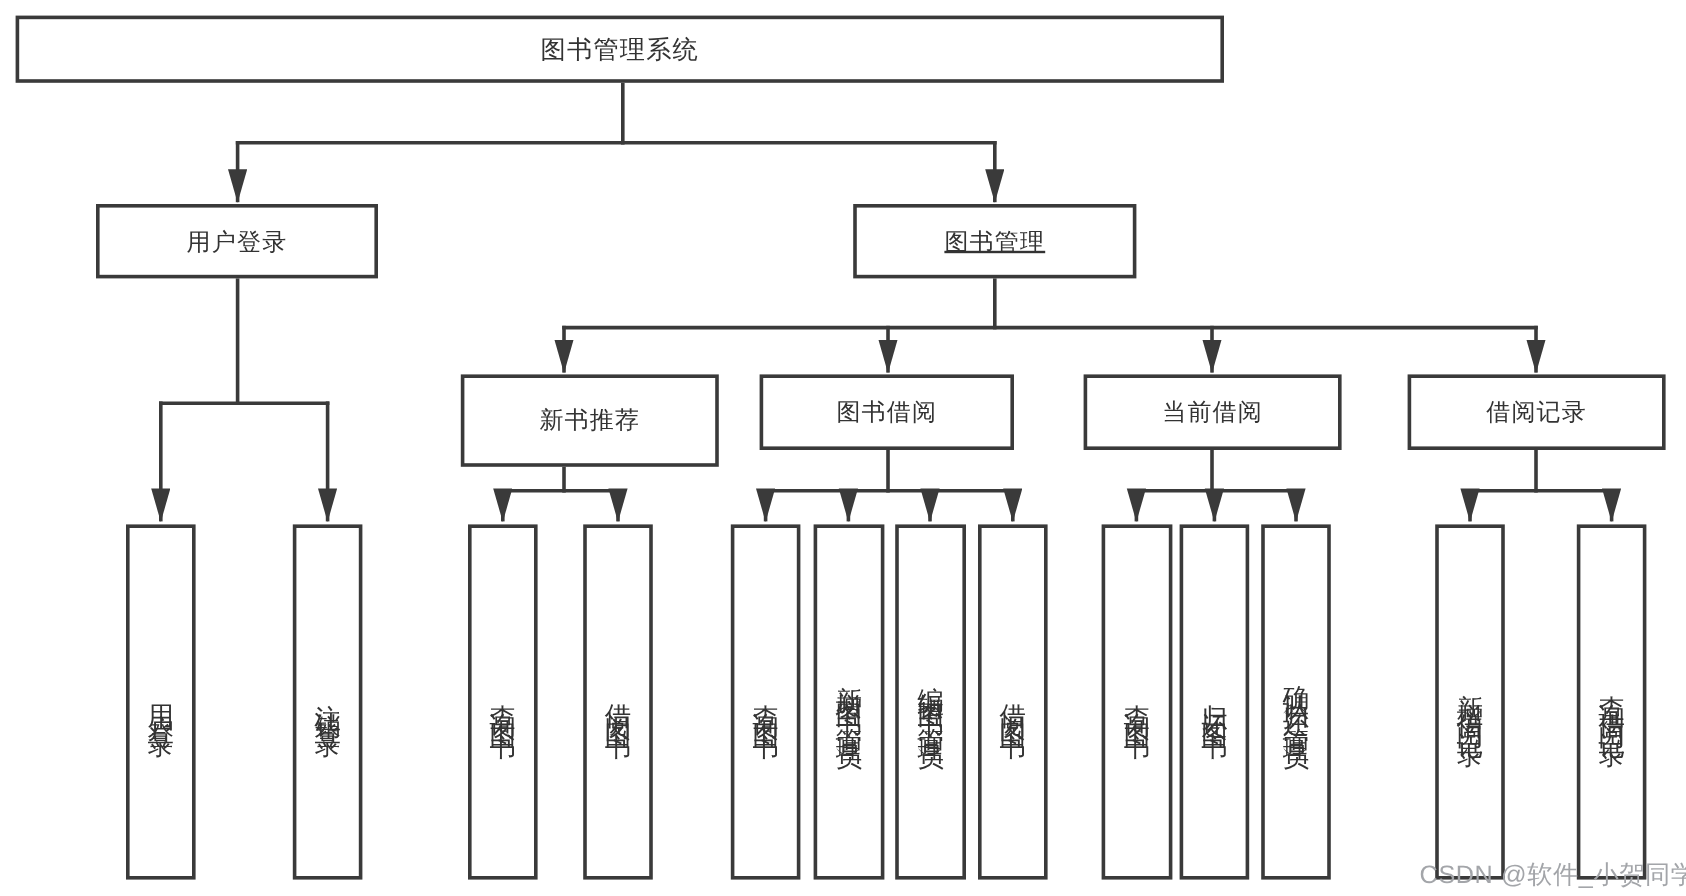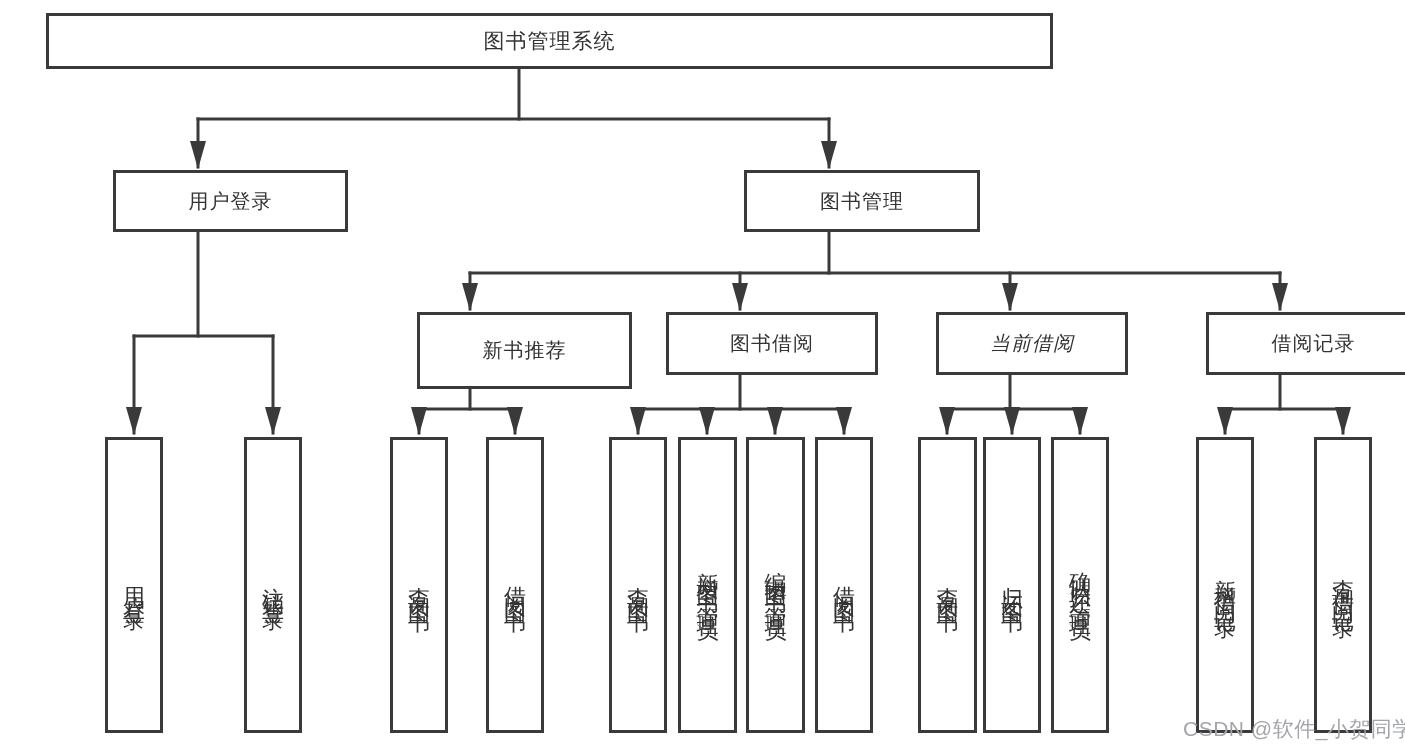--- a/index.html
+++ b/index.html
@@ -39,21 +39,20 @@
     color: var(--text, #333333);
     display: flex;
     align-items: center;
     justify-content: center;
     z-index: 1;
   }
   .node-h {
     font-size: 20px;
     letter-spacing: 1px;
     white-space: nowrap;
-    margin-left: 33px;
   }
   .node-root {
     font-size: 21px;
   }
   .node-v {
     writing-mode: vertical-rl;
     text-orientation: mixed;
     font-size: 22px;
     letter-spacing: 8px;
     line-height: 1;
@@ -121,25 +120,25 @@
 
     <path class="link" d="M1280 375 V409"></path>
     <path class="link" d="M1225 409 H1343"></path>
     <path class="link" d="M1225 409 V433" marker-end="url(#ah)"></path>
     <path class="link" d="M1343 409 V433" marker-end="url(#ah)"></path>
   </svg>
 
   <div class="node node-h node-root" style="left:13px; top:13px; width:1007px; height:56px;">图书管理系统</div>
 
   <div class="node node-h" style="left:80px; top:170px; width:235px; height:62px;">用户登录</div>
-  <div class="node node-h" style="left:711px; top:170px; width:236px; height:62px;">图书管理</div>
+  <div class="node node-h" style="left:711px; top:170px; width:236px; height:62px;text-decoration:underline;">图书管理</div>
 
   <div class="node node-h" style="left:384px; top:312px; width:215px; height:77px;">新书推荐</div>
   <div class="node node-h" style="left:633px; top:312px; width:212px; height:63px;">图书借阅</div>
-  <div class="node node-h" style="left:903px; top:312px; width:192px; height:63px;font-style:italic;">当前借阅</div>
+  <div class="node node-h" style="left:903px; top:312px; width:215px; height:63px;">当前借阅</div>
   <div class="node node-h" style="left:1173px; top:312px; width:215px; height:63px;">借阅记录</div>
 
   <div class="node node-v" style="left:105px; top:437px; width:58px; height:296px;">用户登录</div>
   <div class="node node-v" style="left:244px; top:437px; width:58px; height:296px;">注销登录</div>
 
   <div class="node node-v" style="left:390px; top:437px; width:58px; height:296px;">查询图书</div>
   <div class="node node-v" style="left:486px; top:437px; width:58px; height:296px;">借阅图书</div>
 
   <div class="node node-v" style="left:609px; top:437px; width:58px; height:296px;">查询图书</div>
   <div class="node node-v long" style="left:678px; top:437px; width:59px; height:296px;">新增图书（管理员）</div>

